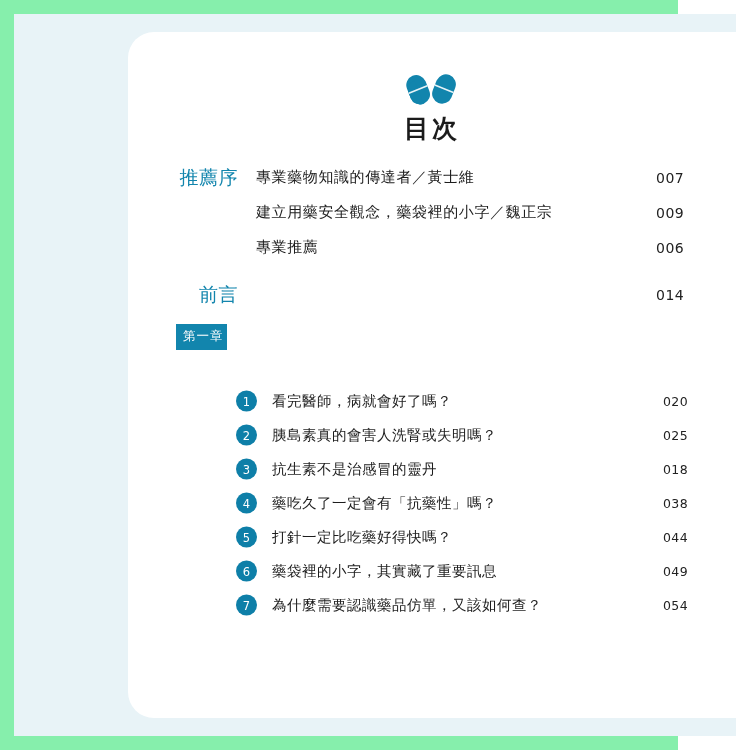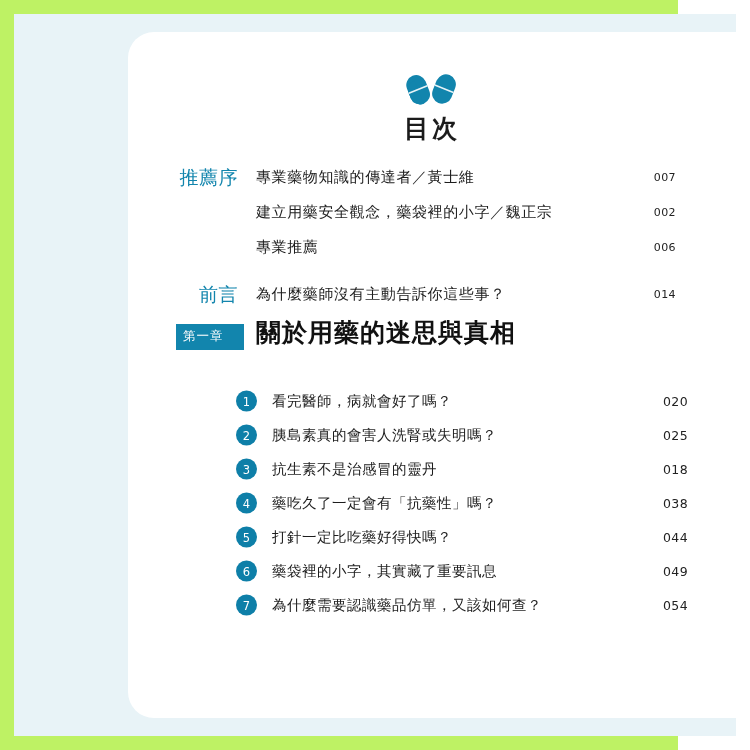--- a/index.html
+++ b/index.html
@@ -10,21 +10,21 @@
     width: 750px;
     height: 750px;
     background: #ffffff;
     font-family: "Liberation Serif", serif;
     overflow: hidden;
   }
   .page {
     position: relative;
     width: 678px;
     height: 750px;
-    background: #bef264;
+    background: #86efac;
   }
   
   .backdrop {
     position: absolute;
     left: 14px;
     top: 14px;
     width: 722px;
     height: 722px;
     background: #e8f3f7;
   }
@@ -95,43 +95,43 @@
   .fm-text {
     position: absolute;
     left: 80px;
     font-size: 15px;
     color: #1d1d1d;
     letter-spacing: 0.6px;
     font-family: "DejaVu Serif", serif;
   }
   .fm-page {
     position: absolute;
-    right: 12px;
-    font-size: 11px;
+    right: 4px;
+    font-size: 14px;
     color: #222;
     font-family: "DejaVu Sans", sans-serif;
     letter-spacing: 0.4px;
   }
 
   
   .chapter {
     position: absolute;
     left: 48px;
     top: 288px;
     width: 512px;
     height: 34px;
   }
   .chapter-tag {
     position: absolute;
     left: 0;
     top: 4px;
     background: #1285ad;
     color: #ffffff;
     font-size: 12.5px;
-    padding: 4px 20px 5px 7px;
+    padding: 4px 3px 5px 7px;
     font-family: "DejaVu Sans", sans-serif;
     letter-spacing: 1px;
   }
   .chapter-title {
     position: absolute;
     left: 80px;
     top: -4px;
     font-size: 25px;
     font-weight: bold;
     color: #111111;
@@ -212,37 +212,35 @@
 
     <div class="front-matter">
       <div class="fm-row">
         <span class="fm-tag">推薦序</span>
         <span class="fm-text">專業藥物知識的傳達者／黃士維</span>
         <span class="fm-page">007</span>
       </div>
       <div class="fm-row">
         <span class="fm-tag"></span>
         <span class="fm-text">建立用藥安全觀念，藥袋裡的小字／魏正宗</span>
-        <span class="fm-page">002</span>
+        <span class="fm-page">009</span>
       </div>
       <div class="fm-row">
         <span class="fm-tag"></span>
         <span class="fm-text">專業推薦</span>
         <span class="fm-page">006</span>
       </div>
       <div class="fm-row" style="margin-top:12px;">
         <span class="fm-tag">前言</span>
-        <span class="fm-text">為什麼藥師沒有主動告訴你這些事？</span>
         <span class="fm-page">014</span>
       </div>
     </div>
 
     <div class="chapter">
       <span class="chapter-tag">第一章</span>
-      <span class="chapter-title">關於用藥的迷思與真相</span>
     </div>
 
     <div class="entries">
       <div class="entry">
         <span class="num">1</span>
         <span class="entry-text">看完醫師，病就會好了嗎？</span>
         <span class="entry-page">020</span>
       </div>
       <div class="entry">
         <span class="num">2</span>

